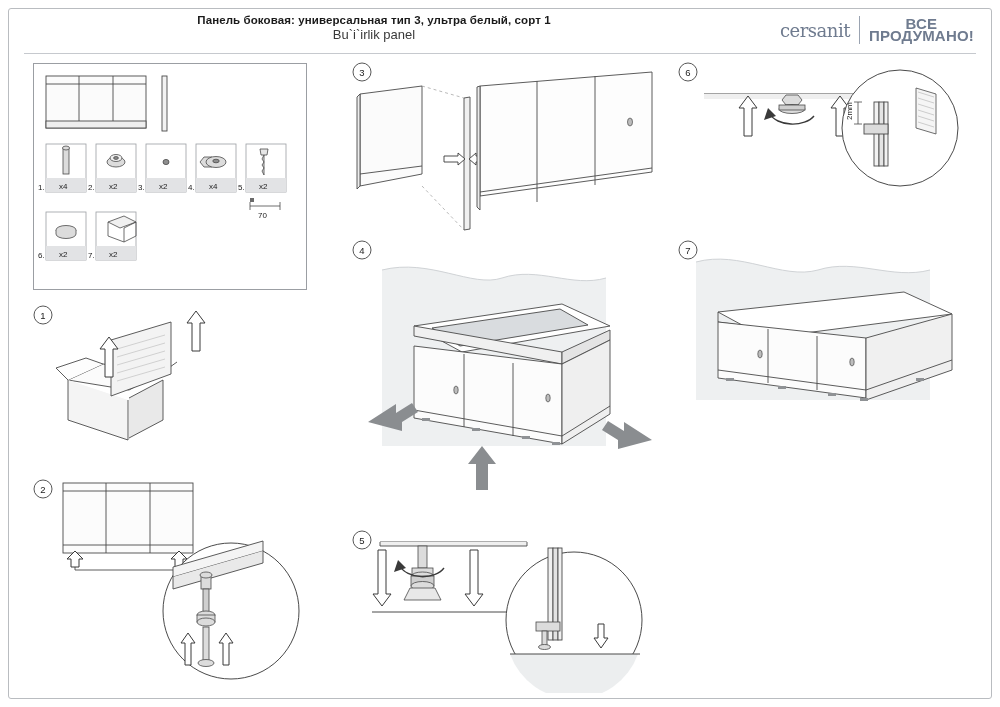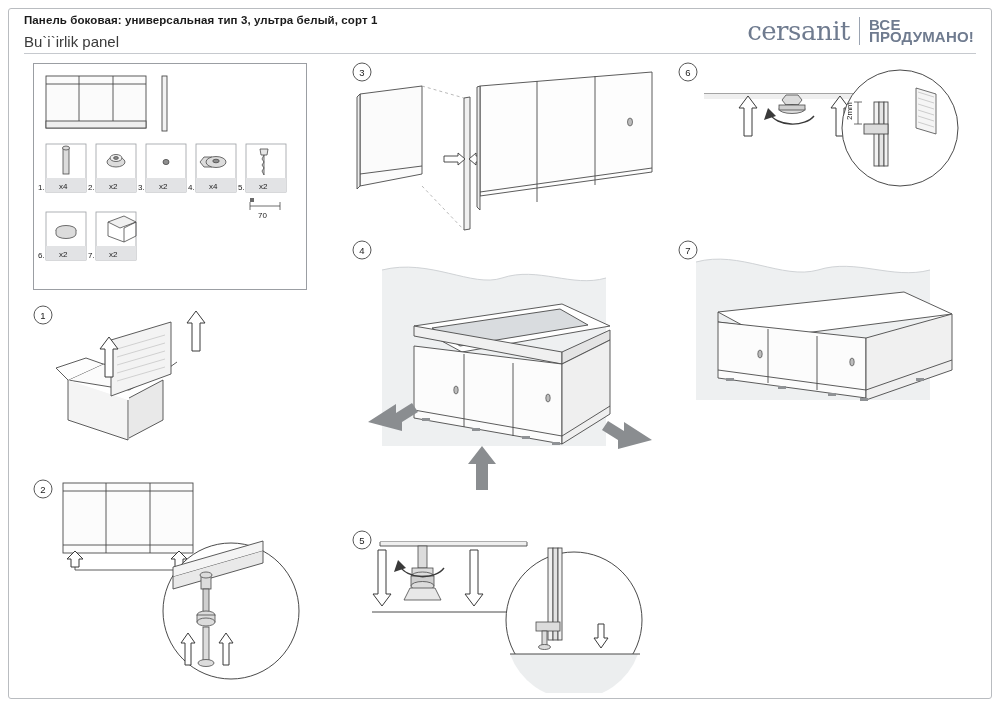--- a/index.html
+++ b/index.html
@@ -9,20 +9,21 @@
   }
   body {
     font-family: "Liberation Sans", sans-serif;
   }
   #page {
     position: relative;
     width: 1000px;
     height: 707px;
     background: #ffffff;
     overflow: hidden;
+    text-align: center;
   }
   .frame {
     position: absolute;
     left: 8px;
     top: 8px;
     width: 984px;
     height: 691px;
     border: 1px solid #b9bcc0;
     border-radius: 3px;
     box-sizing: border-box;
@@ -34,35 +35,35 @@
     top: 14px;
     width: 700px;
   }
   .title-main {
     font-size: 11.5px;
     font-weight: bold;
     color: #1a1a1a;
     letter-spacing: 0.1px;
   }
   .title-sub {
-    font-size: 15px;
+    font-size: 13px;
     color: #3a3a3a;
-    margin-top: 7px;
+    margin-top: 1px;
   }
   .brand {
     position: absolute;
     right: 26px;
     top: 16px;
     display: flex;
     align-items: center;
     gap: 9px;
   }
   .brand-name {
     font-family: "DejaVu Serif", serif;
-    font-size: 26px;
+    font-size: 18px;
     color: #6f7b8f;
     letter-spacing: -0.5px;
   }
   .brand-divider {
     width: 1px;
     height: 28px;
     background: #9aa3b1;
   }
   .brand-tag {
     font-size: 15px;

